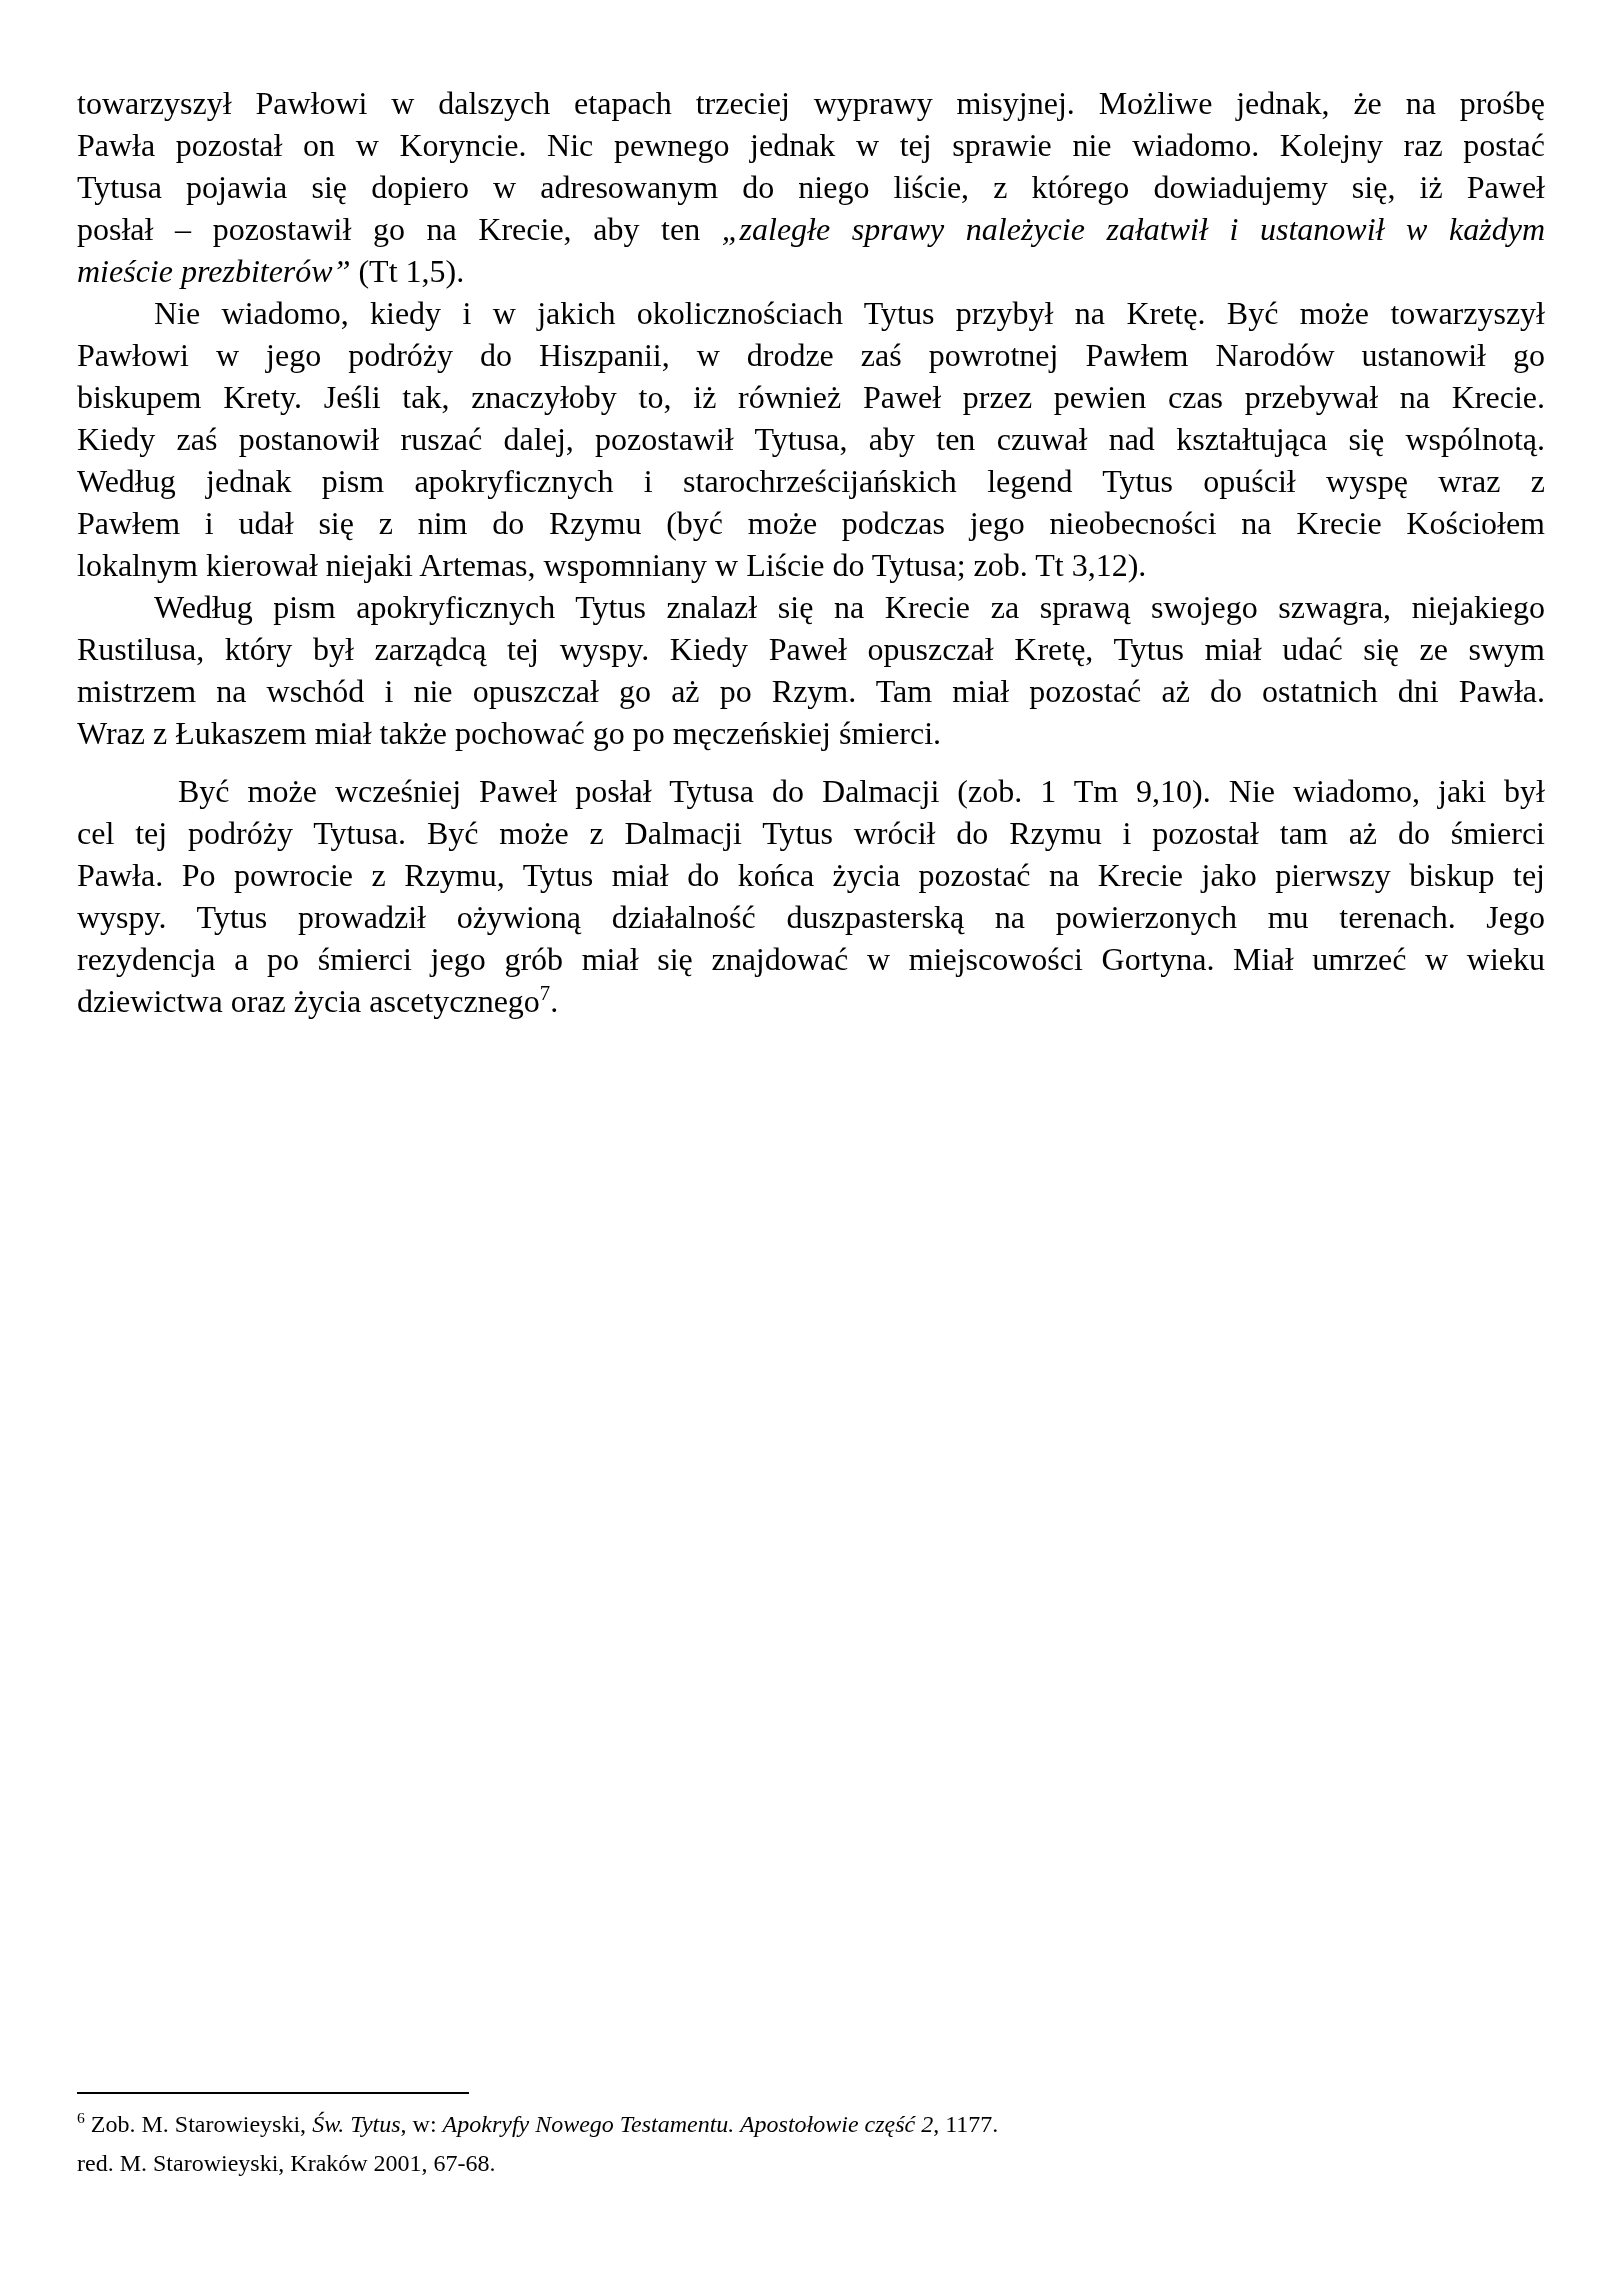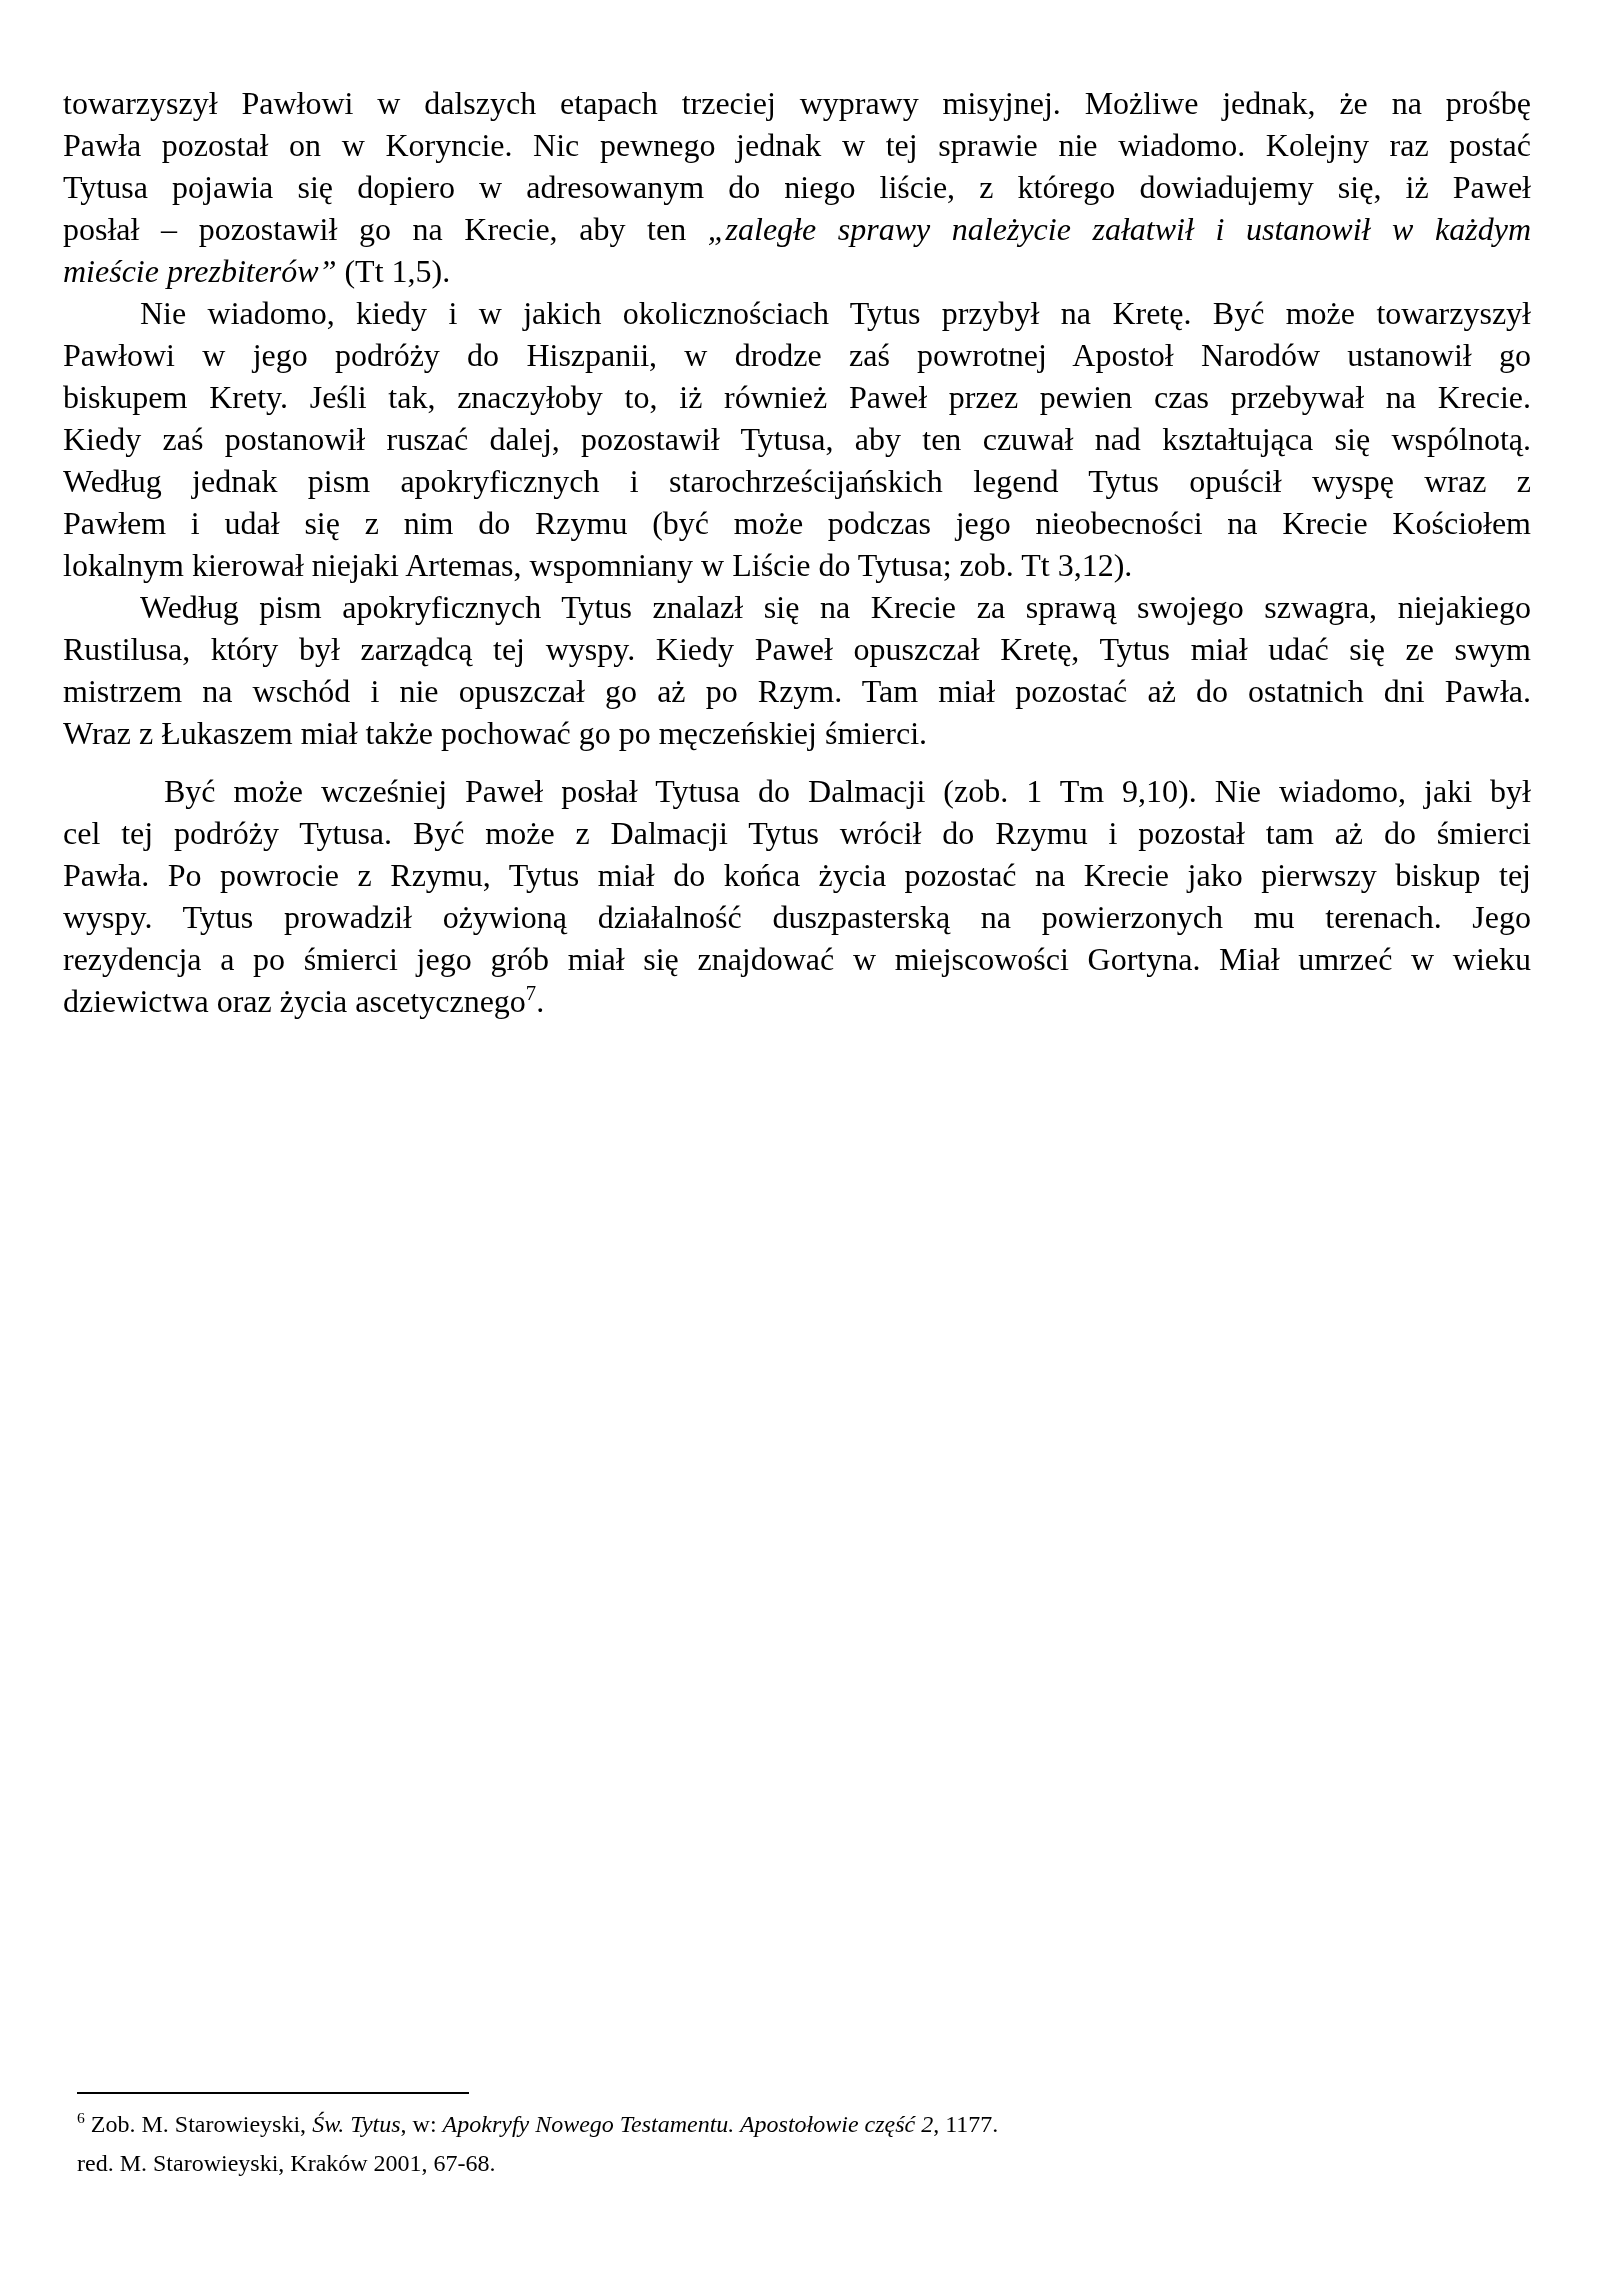--- a/index.html
+++ b/index.html
@@ -15,21 +15,21 @@
     position: relative;
     overflow: hidden;
   }
   .page {
     position: absolute;
     inset: 0;
     background: #ffffff;
   }
   .body-text {
     position: absolute;
-    left: 63px;
+    left: 77px;
     top: 82px;
     width: 1468px;
     font-size: 32px;
     line-height: 42px;
   }
   .paragraph { margin: 0; }
   .line {
     white-space: nowrap;
   }
   .line.j {
@@ -65,21 +65,21 @@
   <div class="body-text">
       <div class="paragraph">
         <div class="line j"><span class="">towarzyszył Pawłowi w dalszych etapach trzeciej wyprawy misyjnej. Możliwe jednak, że na prośbę</span></div>
         <div class="line j"><span class="">Pawła pozostał on w Koryncie. Nic pewnego jednak w tej sprawie nie wiadomo. Kolejny raz postać</span></div>
         <div class="line j"><span class="">Tytusa pojawia się dopiero w adresowanym do niego liście, z którego dowiadujemy się, iż Paweł</span></div>
         <div class="line j"><span class="">posłał – pozostawił go na Krecie, aby ten </span><span class="it ">„zaległe sprawy należycie załatwił i ustanowił w każdym</span></div>
         <div class="line"><span class="it ">mieście prezbiterów”</span><span class=""> (Tt 1,5).</span></div>
       </div>
       <div class="paragraph">
         <div class="line j" style="padding-left: 77px;"><span class="">Nie wiadomo, kiedy i w jakich okolicznościach Tytus przybył na Kretę. Być może towarzyszył</span></div>
-        <div class="line j"><span class="">Pawłowi w jego podróży do Hiszpanii, w drodze zaś powrotnej Apostoł Narodów ustanowił go</span></div>
+        <div class="line j"><span class="">Pawłowi w jego podróży do Hiszpanii, w drodze zaś powrotnej Pawłem Narodów ustanowił go</span></div>
         <div class="line j"><span class="">biskupem Krety. Jeśli tak, znaczyłoby to, iż również Paweł przez pewien czas przebywał na Krecie.</span></div>
         <div class="line j"><span class="">Kiedy zaś postanowił ruszać dalej, pozostawił Tytusa, aby ten czuwał nad kształtująca się wspólnotą.</span></div>
         <div class="line j"><span class="">Według jednak pism apokryficznych i starochrześcijańskich legend Tytus opuścił wyspę wraz z</span></div>
         <div class="line j"><span class="">Pawłem i udał się z nim do Rzymu (być może podczas jego nieobecności na Krecie Kościołem</span></div>
         <div class="line"><span class="">lokalnym kierował niejaki Artemas, wspomniany w Liście do Tytusa; zob. Tt 3,12).</span></div>
       </div>
       <div class="paragraph">
         <div class="line j" style="padding-left: 77px;"><span class="">Według pism apokryficznych Tytus znalazł się na Krecie za sprawą swojego szwagra, niejakiego</span></div>
         <div class="line j"><span class="">Rustilusa, który był zarządcą tej wyspy. Kiedy Paweł opuszczał Kretę, Tytus miał udać się ze swym</span></div>
         <div class="line j"><span class="">mistrzem na wschód i nie opuszczał go aż po Rzym. Tam miał pozostać aż do ostatnich dni Pawła.</span></div>

